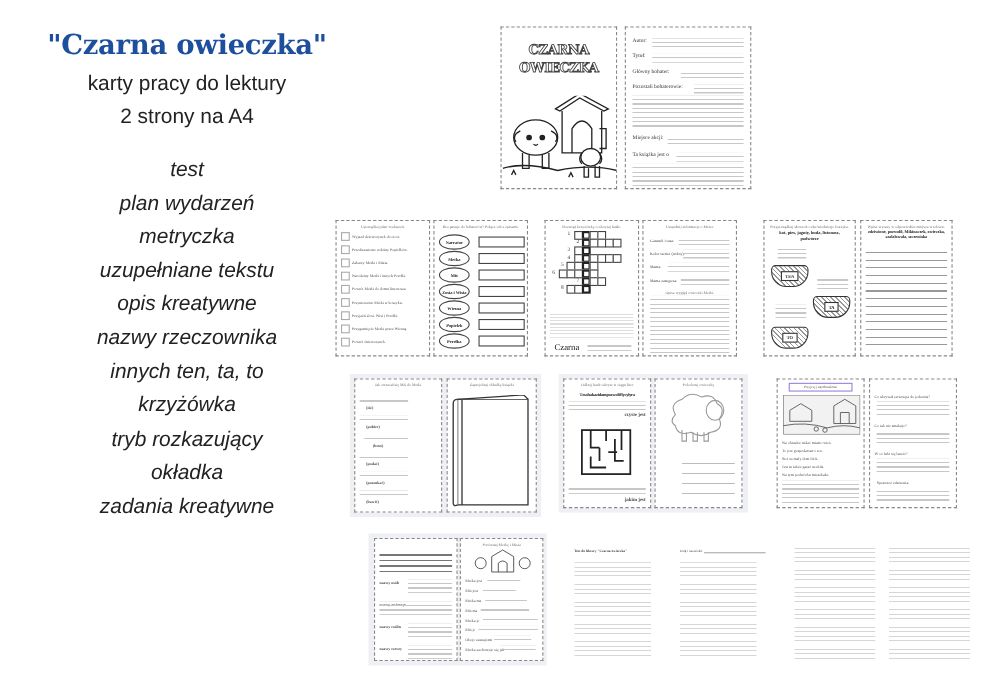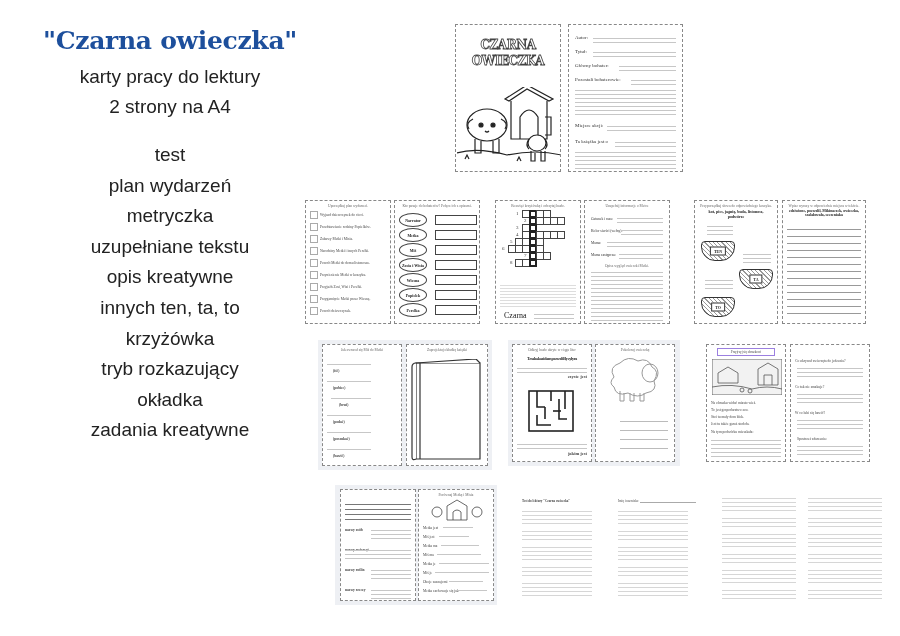--- a/index.html
+++ b/index.html
@@ -1,20 +1,20 @@
 <!DOCTYPE html>
 <html><head>
 <meta charset="utf-8">
 <style>
   html,body{margin:0;padding:0;background:#fff;}
   body{width:900px;height:636px;position:relative;overflow:hidden;font-family:"DejaVu Sans",sans-serif;color:#222;}
   .title{position:absolute;left:30px;top:26px;width:280px;text-align:center;font-family:"DejaVu Serif",serif;font-weight:bold;font-size:25px;color:#1d4f9c;letter-spacing:-0.3px;}
   .subtitle{position:absolute;left:30px;width:280px;text-align:center;font-family:"Liberation Sans",sans-serif;font-size:19px;color:#222;}
   .topics{position:absolute;left:30px;top:140px;width:280px;margin:0;padding:0;list-style:none;text-align:center;}
-  .topics li{font-family:"Liberation Sans",sans-serif;font-size:19px;line-height:30.6px;color:#222;}
+  .topics li{font-family:"Liberation Sans",sans-serif;font-size:19px;line-height:30.6px;color:#222;font-style:italic;}
 
   .page{position:absolute;background:#fff;border:1px dashed #888;box-sizing:border-box;overflow:hidden;}
   .pg-title{font-family:"Liberation Serif",serif;font-size:3.6px;color:#666;text-align:center;margin-top:3px;line-height:4px;}
   .shadow{position:absolute;background:#eef0f4;}
 
   
   .cover-title{font-family:"DejaVu Serif",serif;font-weight:bold;font-size:12px;color:#fff;-webkit-text-stroke:0.8px #444;text-align:center;line-height:16px;margin-top:12px;letter-spacing:-0.5px;}
   .field{position:absolute;left:6px;right:6px;font-family:"Liberation Serif",serif;font-size:5px;color:#333;}
   .ruled{position:absolute;left:6px;right:6px;background:repeating-linear-gradient(to bottom,transparent 0,transparent 3px,#c7c7c7 3px,#c7c7c7 4px);}
 
@@ -32,20 +32,21 @@
 <div class="title">"Czarna owieczka"</div>
 <div class="subtitle" style="top:66px;">karty pracy do lektury</div>
 <div class="subtitle" style="top:96px;">2 strony na A4</div>
 
 <ul class="topics">
   <li>test</li>
   <li>plan wydarzeń</li>
   <li>metryczka</li>
   <li>uzupełniane tekstu</li>
   <li>opis kreatywne</li>
+  <li>nazwy rzeczownika</li>
   <li>innych ten, ta, to</li>
   <li>krzyżówka</li>
   <li>tryb rozkazujący</li>
   <li>okładka</li>
   <li>zadania kreatywne</li>
 </ul>
 
 <div class="page" style="left:455px;top:24px;width:106px;height:148px;">
   <div class="cover-title">CZARNA</div>
   <div class="cover-title" style="margin-top:0;">OWIECZKA</div>

